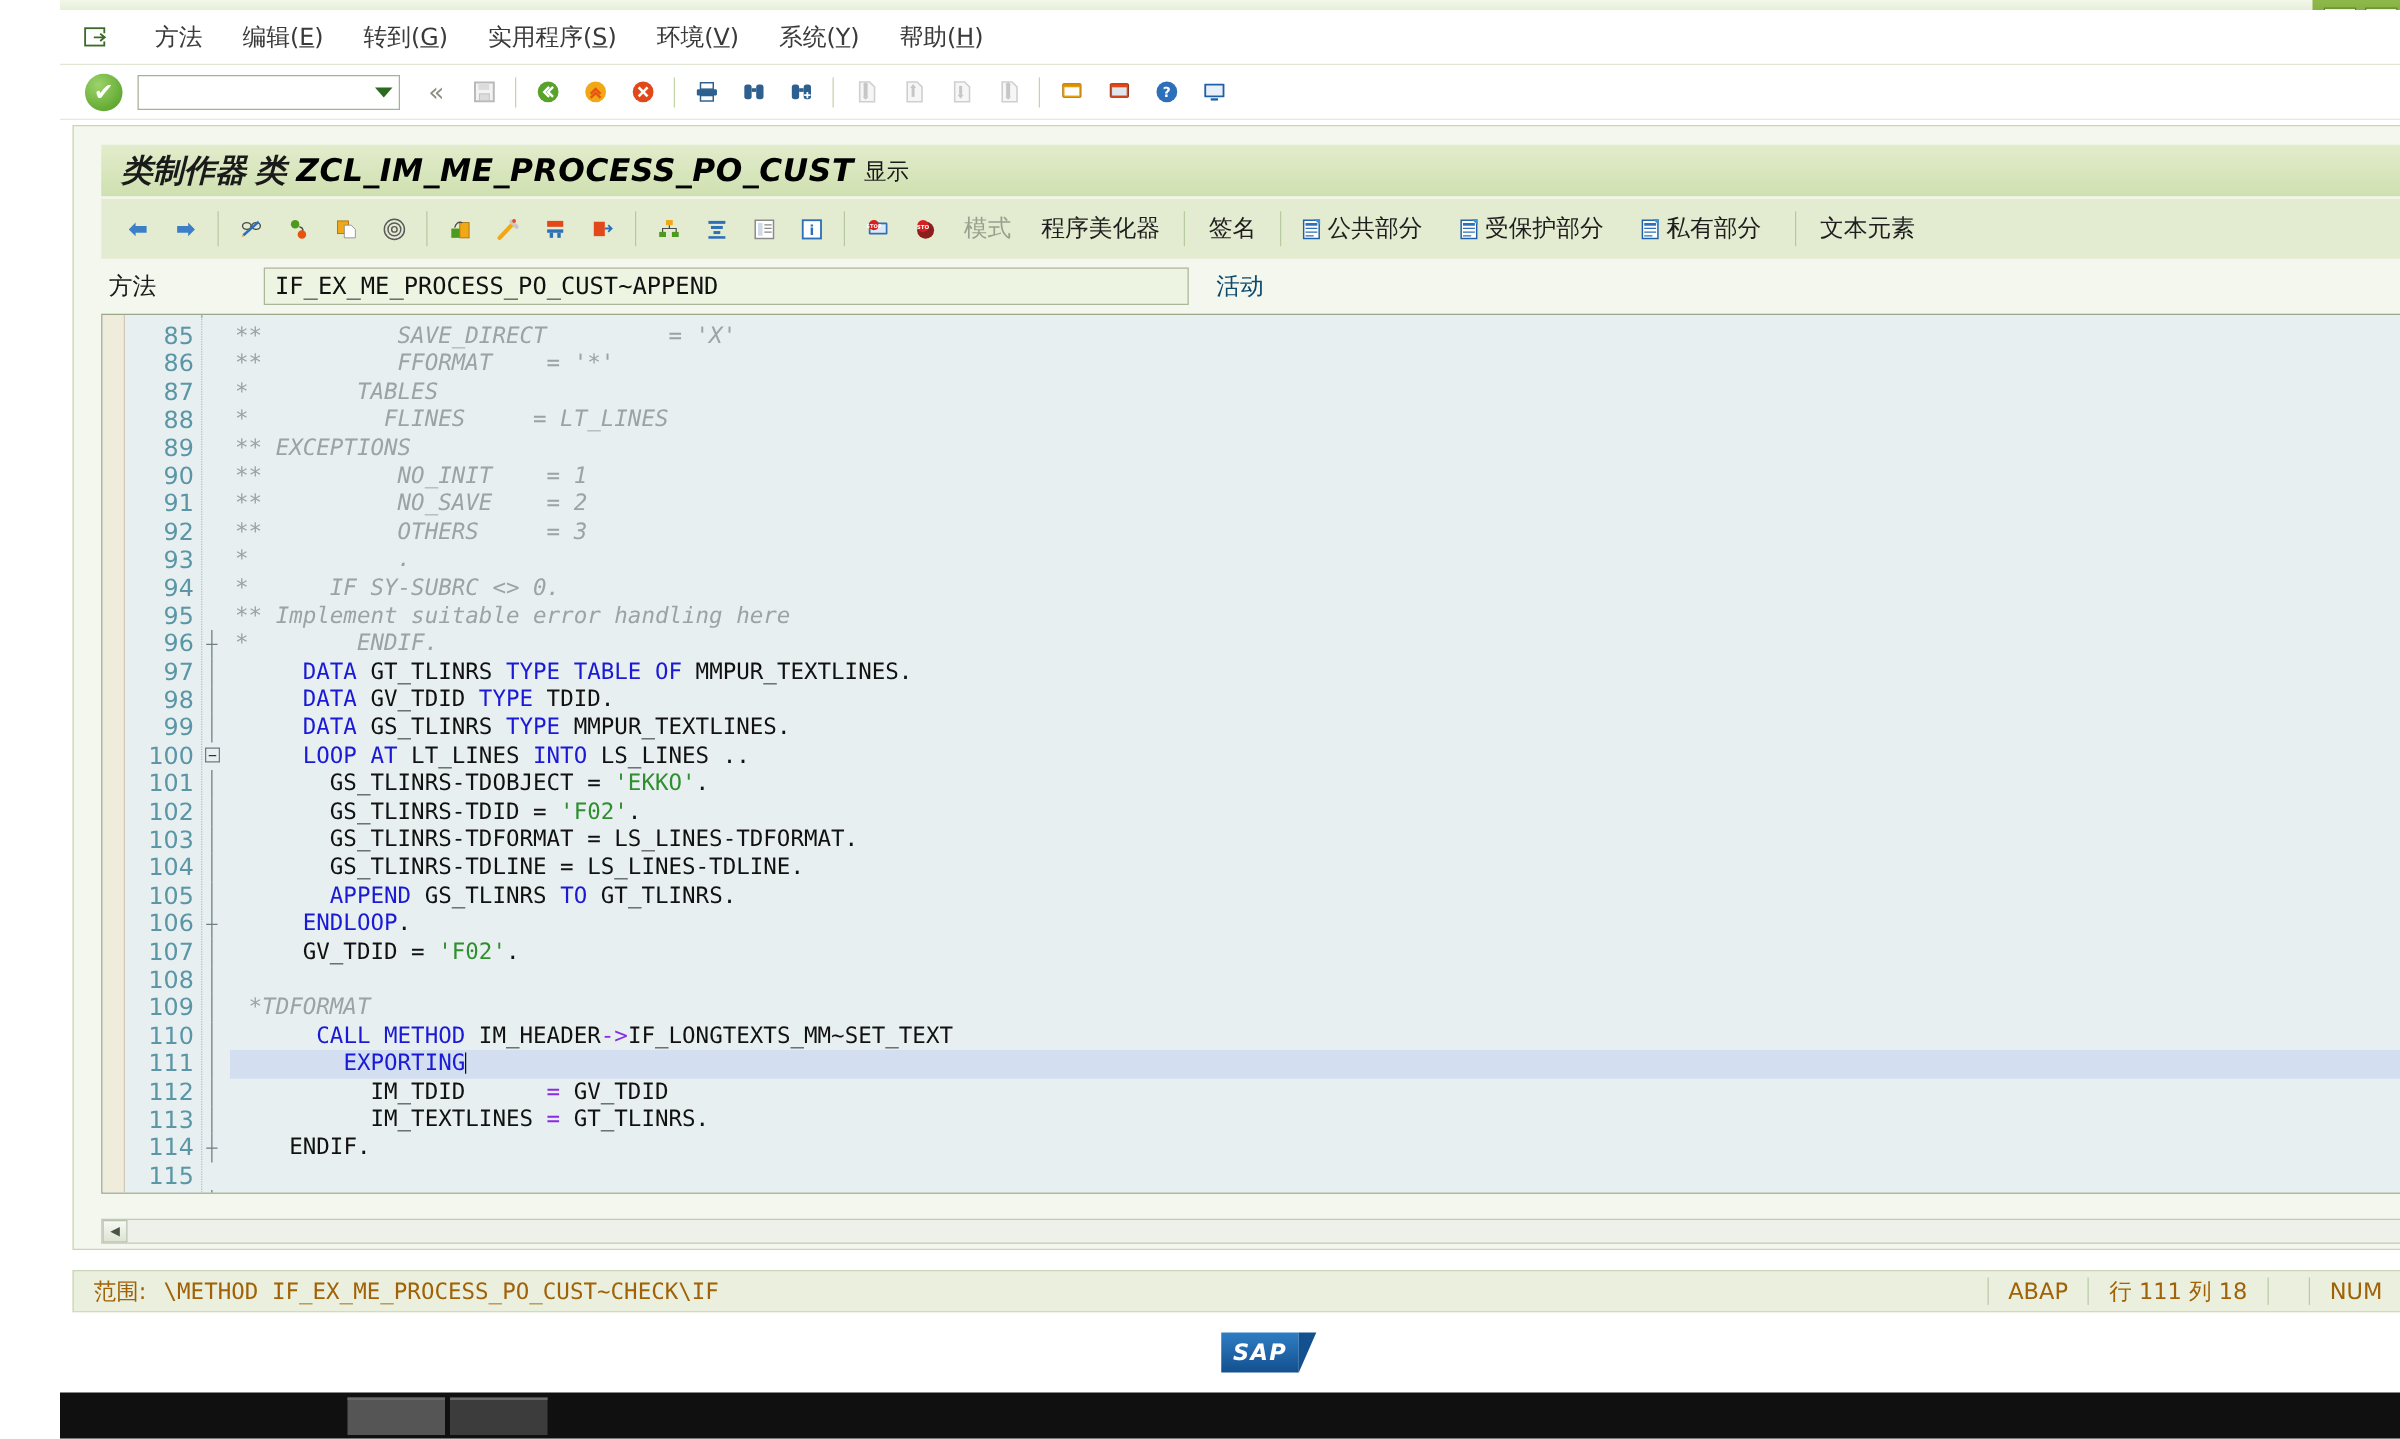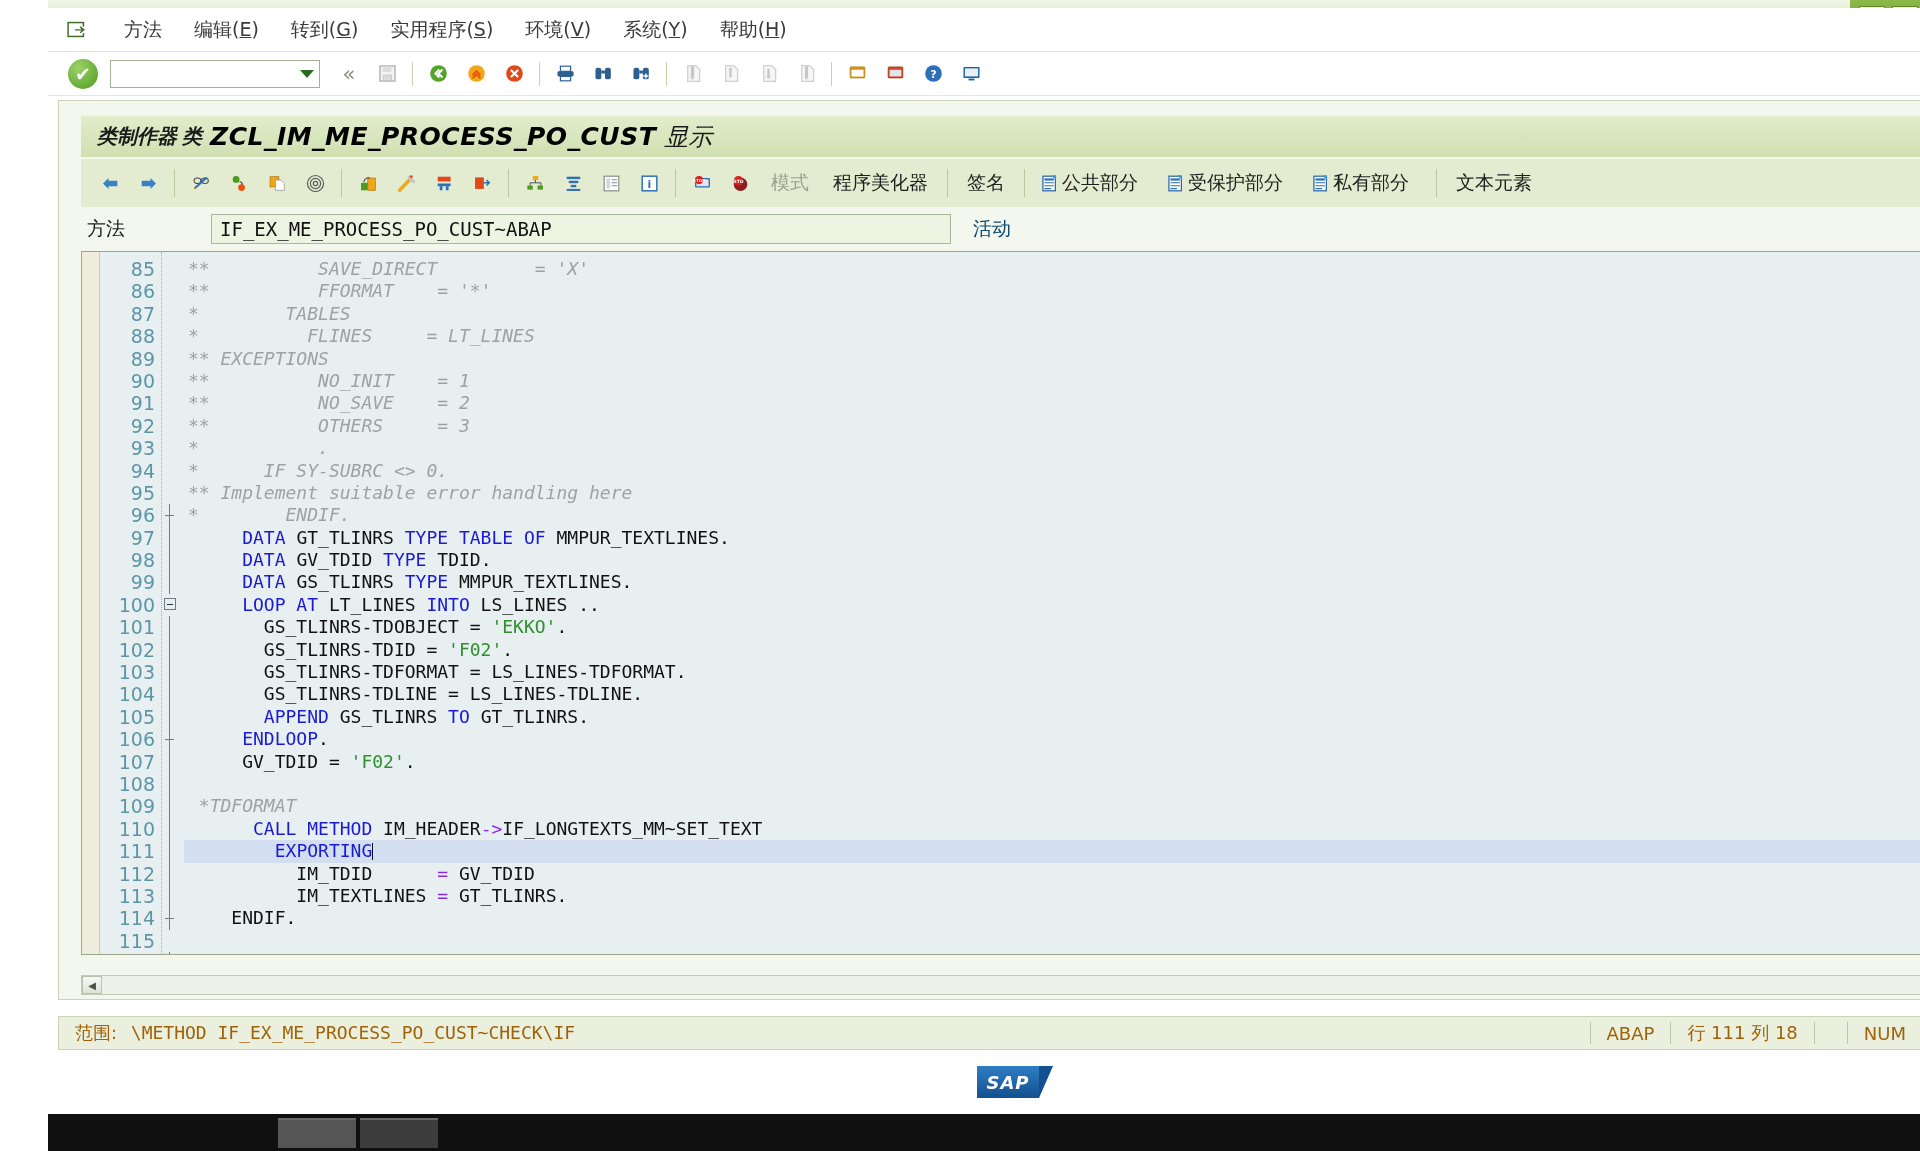--- a/index.html
+++ b/index.html
@@ -99,30 +99,30 @@
   }
 
   
   .pagetitle {
     position: absolute; top: 14px; left: 22px; right: 12px; height: 42px;
     background: linear-gradient(to bottom,#e2eccc,#cfe0b0);
     display: flex; align-items: center; padding-left: 16px;
     border-top: 1px solid #eef4e3;
   }
   .pagetitle .t-lead {
-    font-style: italic; font-size: 20px; color: #1a1a1a; font-weight: 600;
-    font-family: Liberation Serif, serif;
+    font-style: italic; font-size: 25px; color: #1a1a1a; font-weight: 600;
+    font-family: Liberation Sans, sans-serif;
   }
   .pagetitle .t-main {
     font-style: italic; font-size: 25px; color: #000; font-weight: bold;
     margin: 0 8px; letter-spacing: 0.5px;
     font-family: "DejaVu Sans", sans-serif;
   }
   .pagetitle .t-tail {
-    font-style: italic; font-size: 24px; color: #1a1a1a;
+    font-size: 18px; color: #1a1a1a;
     font-family: "DejaVu Serif", serif;
   }
 
   
   .apptoolbar {
     position: absolute; top: 58px; left: 22px; right: 12px; height: 48px;
     background: #e3ecd0;
     display: flex; align-items: center; padding-left: 10px;
   }
   .at-icon {
@@ -619,21 +619,21 @@
         </span>
         <span class="at-text">私有部分</span>
       </div>
       <div class="at-sep"></div>
       <div class="at-text">文本元素</div>
     </div>
 
     <div class="methodrow">
       <div class="lbl">方法</div>
       <div class="inp">
-        <span>IF_EX_ME_PROCESS_PO_CUST~ABAP</span>
+        <span>IF_EX_ME_PROCESS_PO_CUST~APPEND</span>
       </div>
       <div class="status">活动</div>
     </div>
 
     <div class="editor">
       <div class="ed-leftbar"></div>
       <div class="ed-gutter" id="gutter">
           <div class="ln">85</div>
           <div class="ln">86</div>
           <div class="ln">87</div>

